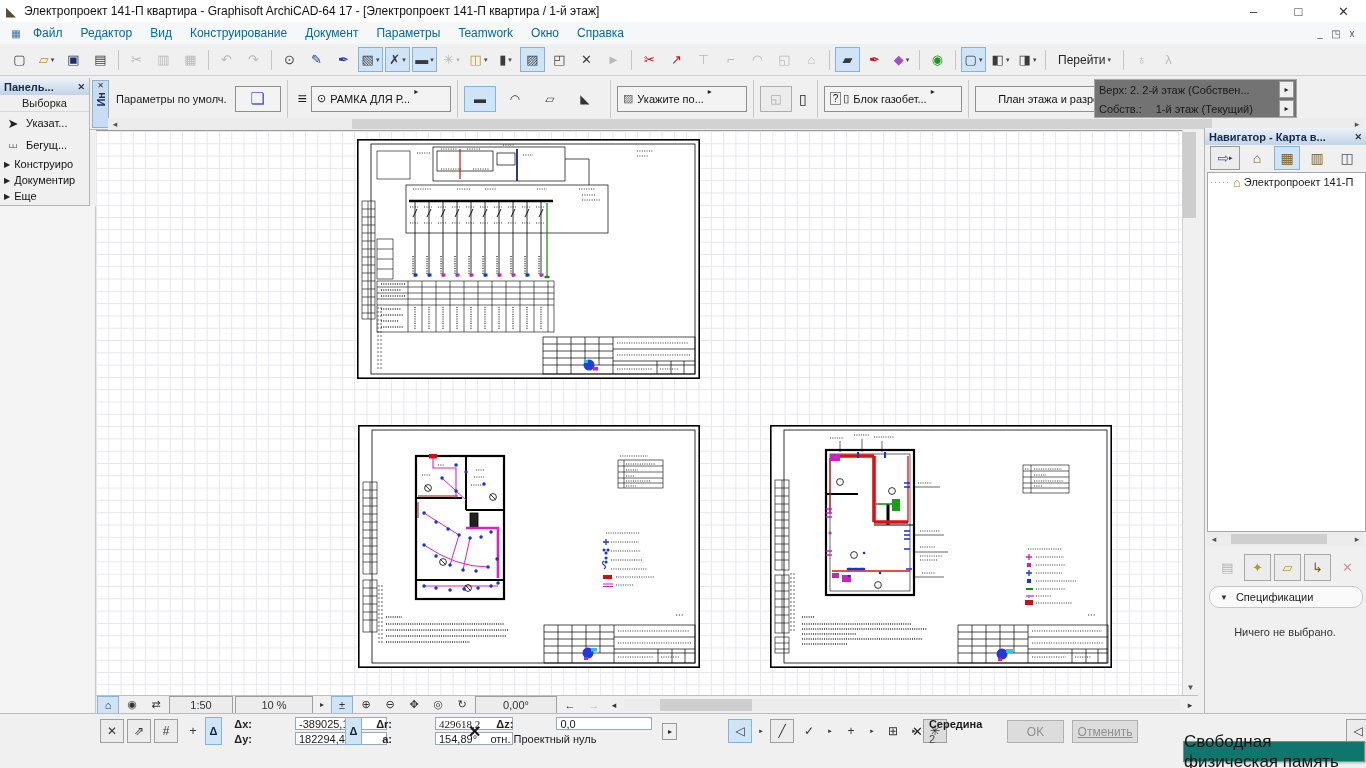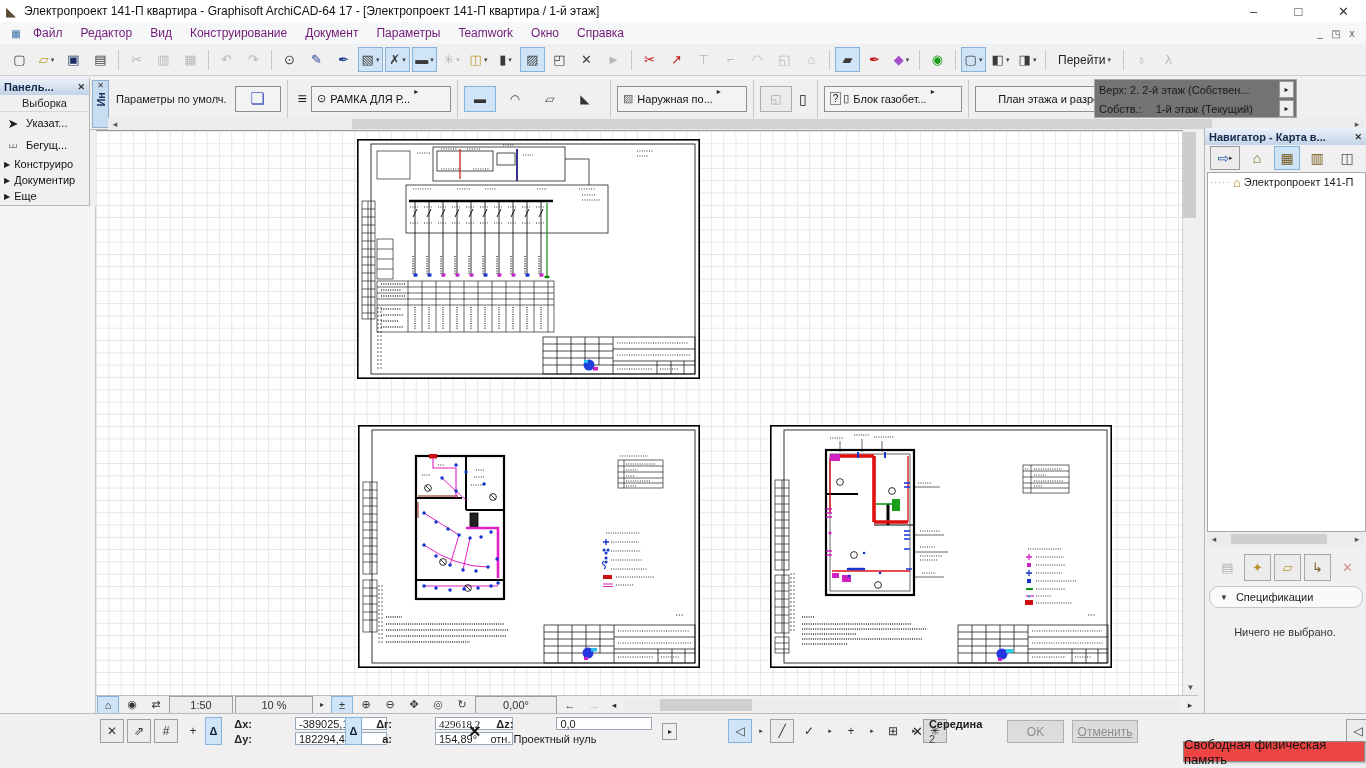--- a/index.html
+++ b/index.html
@@ -5,21 +5,21 @@
   html,body{margin:0;padding:0;background:#444;}
   #app{position:relative;width:1366px;height:768px;background:#f0f0f0;font-family:"Liberation Sans",sans-serif;font-size:12px;color:#1a1a1a;overflow:hidden;}
   .abs{position:absolute;}
   .row{display:flex;align-items:center;}
   
   #titlebar{position:absolute;left:0;top:0;width:1366px;height:22px;background:#fff;border-bottom:1px solid #e6e6e6;display:flex;align-items:center;}
   #titlebar .ttl{margin-left:8px;font-size:12px;color:#111;white-space:nowrap;}
   .wbtn{width:45px;height:21px;display:flex;align-items:center;justify-content:center;font-size:13px;color:#333;}
   
   #menubar{position:absolute;left:0;top:22px;width:1366px;height:22px;background:#f6f7f8;border-bottom:1px solid #e0e0e0;display:flex;align-items:center;}
-  .mitem{padding:0 9px;font-size:12px;color:#701a75;height:22px;display:flex;align-items:center;}
+  .mitem{padding:0 9px;font-size:12px;color:#0369a1;height:22px;display:flex;align-items:center;}
   .mdibtn{width:16px;height:14px;display:flex;align-items:center;justify-content:center;font-size:10px;color:#555;}
   
   #toolbar{position:absolute;left:0;top:44px;width:1366px;height:32px;background:#f0f0f0;border-bottom:1px solid #cfcfcf;display:flex;align-items:center;padding-left:6px;box-sizing:border-box;}
   .tb{min-width:23px;height:23px;display:flex;align-items:center;justify-content:center;font-size:13px;color:#3b3b3b;border:1px solid transparent;margin:0 1px;}
   .tb .gl{line-height:1;}
   .tb.dd::after{content:"▾";font-size:7px;color:#444;margin-left:2px;}
   .tb.hl{background:#cfe4f7;border-color:#85b3db;}
   .tb.dis{color:#b9b9b9;}
   .tb.dis::after{color:#b9b9b9;}
   .tbsep{width:1px;height:20px;background:#c6c6c6;margin:0 4px;}
@@ -95,21 +95,21 @@
   .kb.sm{width:10px;font-size:7px;border-color:transparent;background:transparent;}
   .dtog{width:15px;height:26px;background:#cfe4f7;border:1px solid #85b3db;display:flex;align-items:center;justify-content:center;font-size:11px;font-weight:bold;color:#123;margin-right:4px;}
   .pair{display:flex;flex-direction:column;justify-content:center;gap:2px;}
   .frow{display:flex;align-items:center;height:13px;}
   .flbl{font-size:11px;font-weight:bold;color:#222;width:26px;text-align:right;margin-right:3px;white-space:nowrap;}
   .fld{background:#fff;border:1px solid #98a8b8;height:13px;font-size:11px;display:flex;align-items:center;padding:0 3px;box-sizing:border-box;margin-left:40px;}
   .dlgbtn{height:21px;border:1px solid #b0b0b0;background:#dcdcdc;color:#8f8f8f;font-size:12px;display:flex;align-items:center;justify-content:center;}
   
   #statusbar{position:absolute;left:0;top:747px;width:1366px;height:21px;background:#f0f0f0;border-top:1px solid #cfcfcf;display:flex;align-items:center;box-sizing:border-box;font-size:11px;color:#222;}
   .memico{font-size:11px;color:#666;margin:0 4px;}
-  #tooltip{position:absolute;left:1183px;top:741px;width:180px;height:19px;background:#ef4444;border:1px solid #8a8a8a;box-shadow:1px 1px 2px rgba(0,0,0,.25);display:flex;align-items:center;justify-content:center;font-size:13px;color:#111;z-index:50;}
+  #tooltip{position:absolute;left:1183px;top:741px;width:180px;height:19px;background:#0f766e;border:1px solid #8a8a8a;box-shadow:1px 1px 2px rgba(0,0,0,.25);display:flex;align-items:center;justify-content:center;font-size:17px;color:#111;z-index:50;}
 </style>
 </head>
 <body>
 
 <div id="app">
 
   <div id="titlebar">
     <span class="gl" style="margin-left:6px;font-size:13px;color:#5a4a32;">◣</span>
     <span class="ttl">Электропроект 141-П квартира - Graphisoft ArchiCAD-64 17 - [Электропроект 141-П квартира / 1-й этаж]</span>
     <div style="margin-left:auto;display:flex;">
@@ -296,21 +296,21 @@
       <div class="geob" style="border-color:transparent;background:transparent;">
           <span>▱</span>
         </div>
       <div class="geob" style="border-color:transparent;background:transparent;">
           <span>◣</span>
         </div>
     </div>
     <div class="ig">
       <div class="ibtn" style="width:118px;">
         <span style="margin-right:4px;color:#555;">▨</span>
-        <span>Наружная по...</span>
+        <span>Укажите по...</span>
         <span class="cor">▸</span>
       </div>
     </div>
     <div class="ig">
       <div class="geob" style="color:#aaa;">
           <span>◱</span>
         </div>
       <span class="icbig" style="font-size:14px;">▯</span>
     </div>
     <div class="ig">

